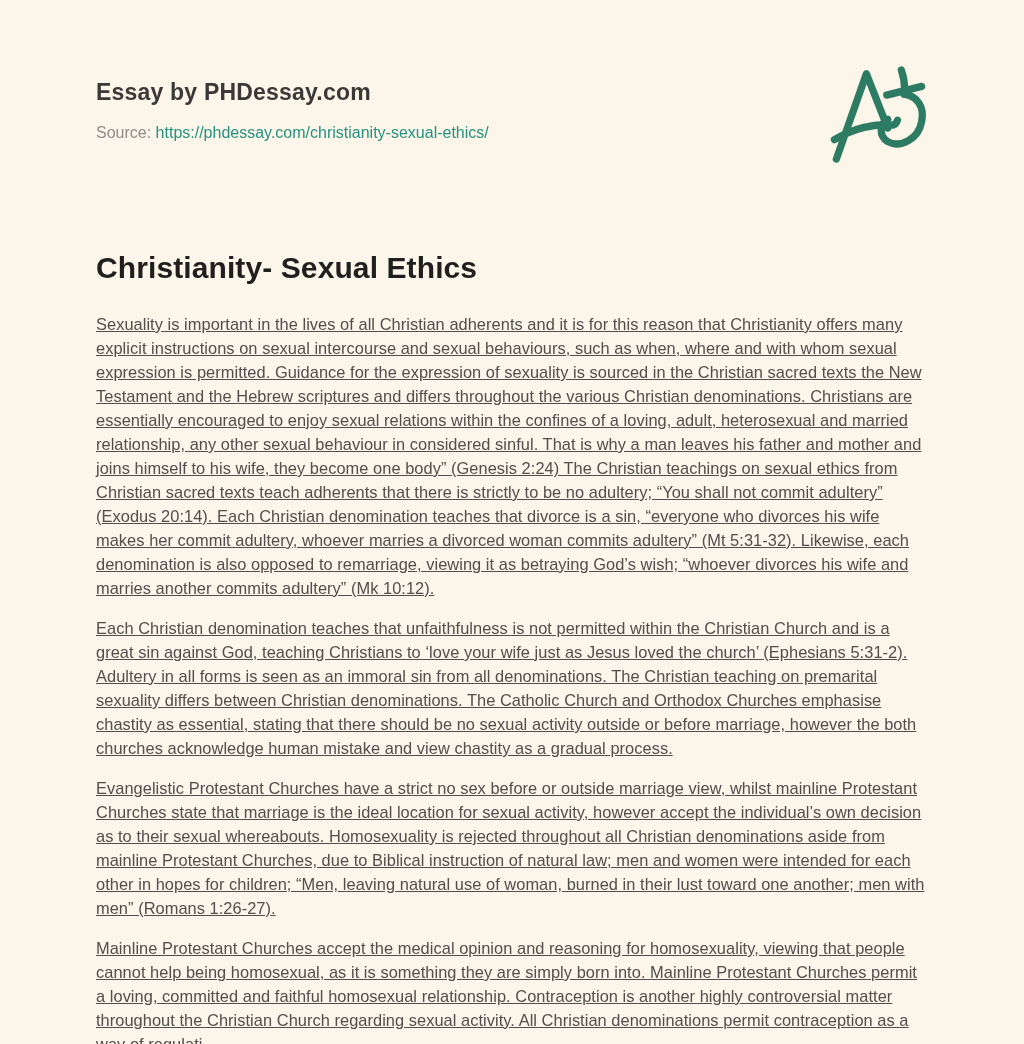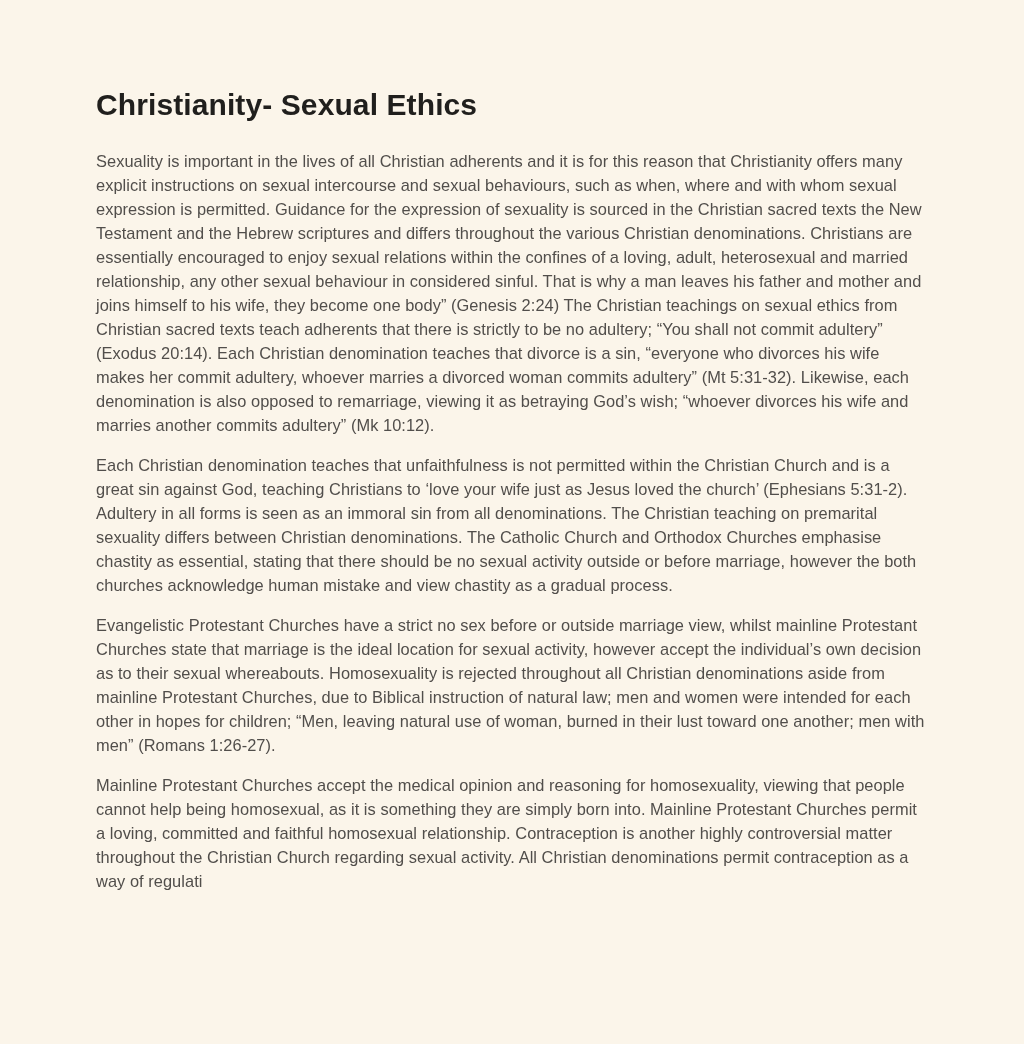--- a/index.html
+++ b/index.html
@@ -51,27 +51,51 @@
     line-height: 36px;
   }
   .article {
     margin: 26px 92px 0 96px;
     width: 842px;
     font-size: 16.4px;
     line-height: 24px;
     color: #514e4b;
     letter-spacing: 0.05px;
   }
-  .article p { margin: 0 12px 16px 0; }
+  .article p { margin: 0 12px 16px 0; text-decoration: underline; }
 </style>
 </head>
 <body>
 
 <div class="page">
 
+  <div class="header-row">
+    <div class="header-text">
+      <div class="site-title">Essay by PHDessay.com</div>
+      <div class="source-line">
+        <span class="source-label">Source:</span>
+        <a class="source-link" href="#">https://phdessay.com/christianity-sexual-ethics/</a>
+      </div>
+    </div>
+
+    <div class="logo">
+      <svg viewBox="0 0 100 100" fill="none" stroke="#2e7b64" stroke-width="7.5" stroke-linecap="round" stroke-linejoin="round">
+
+        <path d="M6 96 L37 8 L59 64"></path>
+
+        <path d="M4 76 C 24 64, 46 59, 63 61 C 66 61, 68 59, 69 56"></path>
+
+        <path d="M58 30 L94 21"></path>
+
+        <path d="M73 4 C 76 13, 77 21, 76 29"></path>
+
+        <path d="M76 29 C 90 31, 97 43, 94 57 C 91 75, 72 85, 59 78 C 50 72, 50 60, 59 55"></path>
+      </svg>
+    </div>
+  </div>
 
   <h1 class="article-title">Christianity- Sexual Ethics</h1>
 
   <div class="article">
     <p>Sexuality is important in the lives of all Christian adherents and it is for this reason that Christianity offers many explicit instructions on sexual intercourse and sexual behaviours, such as when, where and with whom sexual expression is permitted. Guidance for the expression of sexuality is sourced in the Christian sacred texts the New Testament and the Hebrew scriptures and differs throughout the various Christian denominations. Christians are essentially encouraged to enjoy sexual relations within the confines of a loving, adult, heterosexual and married relationship, any other sexual behaviour in considered sinful. That is why a man leaves his father and mother and joins himself to his wife, they become one body” (Genesis 2:24) The Christian teachings on sexual ethics from Christian sacred texts teach adherents that there is strictly to be no adultery; “You shall not commit adultery” (Exodus 20:14). Each Christian denomination teaches that divorce is a sin, “everyone who divorces his wife makes her commit adultery, whoever marries a divorced woman commits adultery” (Mt 5:31-32). Likewise, each denomination is also opposed to remarriage, viewing it as betraying God’s wish; “whoever divorces his wife and marries another commits adultery” (Mk 10:12).</p>
     <p>Each Christian denomination teaches that unfaithfulness is not permitted within the Christian Church and is a great sin against God, teaching Christians to ‘love your wife just as Jesus loved the church’ (Ephesians 5:31-2). Adultery in all forms is seen as an immoral sin from all denominations. The Christian teaching on premarital sexuality differs between Christian denominations. The Catholic Church and Orthodox Churches emphasise chastity as essential, stating that there should be no sexual activity outside or before marriage, however the both churches acknowledge human mistake and view chastity as a gradual process.</p>
     <p>Evangelistic Protestant Churches have a strict no sex before or outside marriage view, whilst mainline Protestant Churches state that marriage is the ideal location for sexual activity, however accept the individual’s own decision as to their sexual whereabouts. Homosexuality is rejected throughout all Christian denominations aside from mainline Protestant Churches, due to Biblical instruction of natural law; men and women were intended for each other in hopes for children; “Men, leaving natural use of woman, burned in their lust toward one another; men with men” (Romans 1:26-27).</p>
     <p>Mainline Protestant Churches accept the medical opinion and reasoning for homosexuality, viewing that people cannot help being homosexual, as it is something they are simply born into. Mainline Protestant Churches permit a loving, committed and faithful homosexual relationship. Contraception is another highly controversial matter throughout the Christian Church regarding sexual activity. All Christian denominations permit contraception as a way of regulati</p>
   </div>
 

